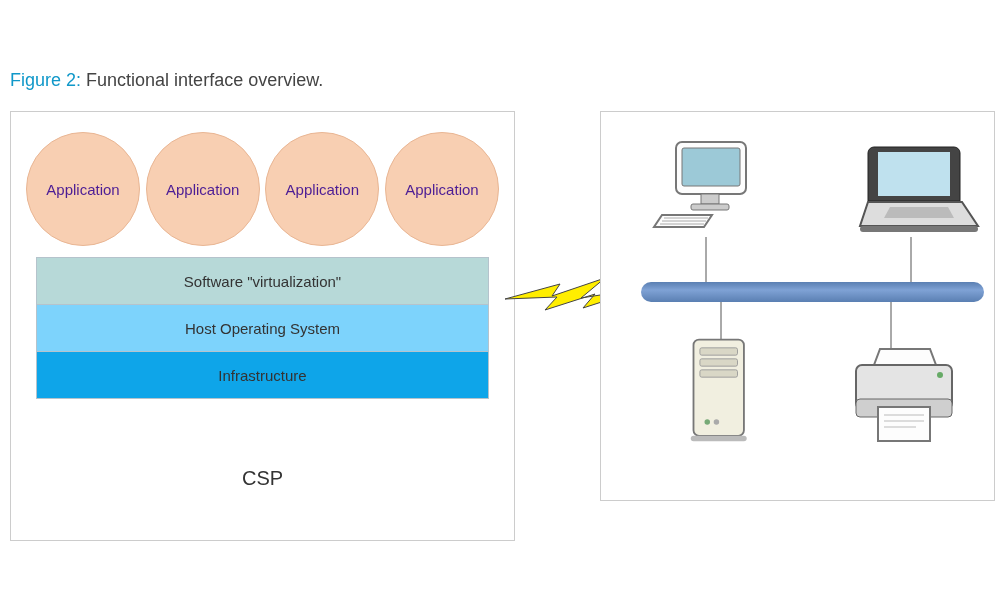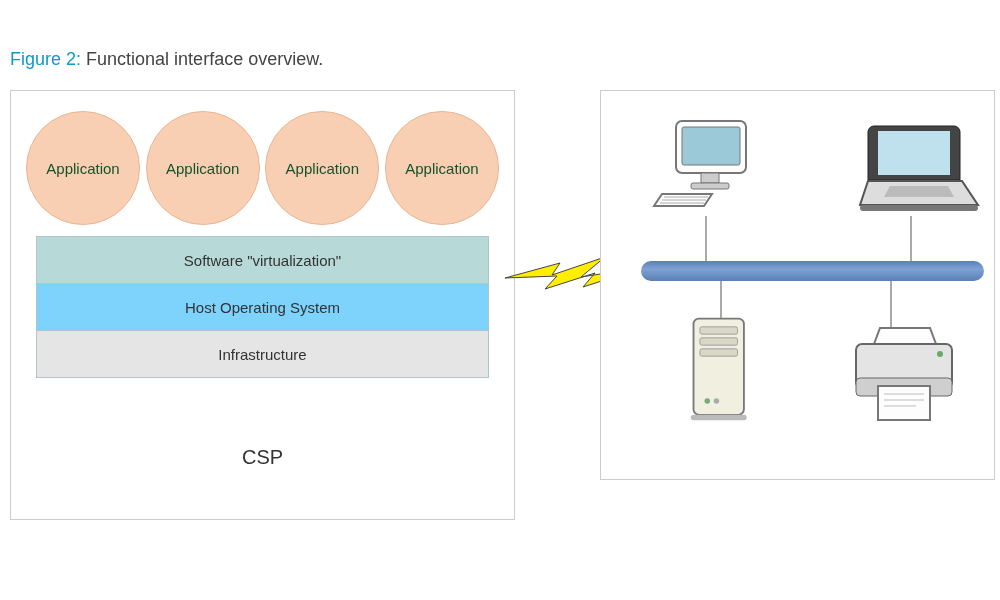--- a/index.html
+++ b/index.html
@@ -5,21 +5,21 @@
   html, body {
     margin: 0;
     padding: 0;
     font-family: Arial, Helvetica, sans-serif;
     background: #fff;
     color: #444;
     width: 1000px;
     height: 600px;
   }
   .page {
-    padding: 49px 10px 10px 10px;
+    padding: 70px 10px 10px 10px;
   }
   .caption {
     font-size: 18px;
     margin-bottom: 20px;
   }
   .caption .fig {
     color: #1098c9;
     font-weight: 500;
   }
   .diagram {
@@ -44,40 +44,40 @@
   }
   .app {
     width: 112px; height: 112px;
     border-radius: 50%;
     background: #F8CFB2;
     border: 1px solid #e9b694;
     display: flex;
     align-items: center;
     justify-content: center;
     font-size: 15px;
-    color: #14532d;
+    color: #4c1d95;
   }
   .stack {
     position: absolute;
     left: 25px; right: 25px; top: 145px;
     border: 1px solid #b5c3cc;
   }
   .stack .layer {
     height: 46px;
     display: flex;
     align-items: center;
     justify-content: center;
     font-size: 15px;
     color: #333;
     border-top: 1px solid #b5c3cc;
   }
   .stack .layer:first-child { border-top: none; }
   .layer.virt  { background: #b7d9d8; }
   .layer.hos   { background: #7dd3fc; }
-  .layer.infra { background: #e5e5e5; }
+  .layer.infra { background: #0ea5e9; }
 
   .csp-label, .eu-label {
     text-align: center;
     font-size: 20px;
     color: #333;
   }
   .csp-label { position: absolute; left: 0; right: 0; top: 355px; }
   .eu-label  { position: absolute; left: 0; right: 0; top: 340px; }
 
   

